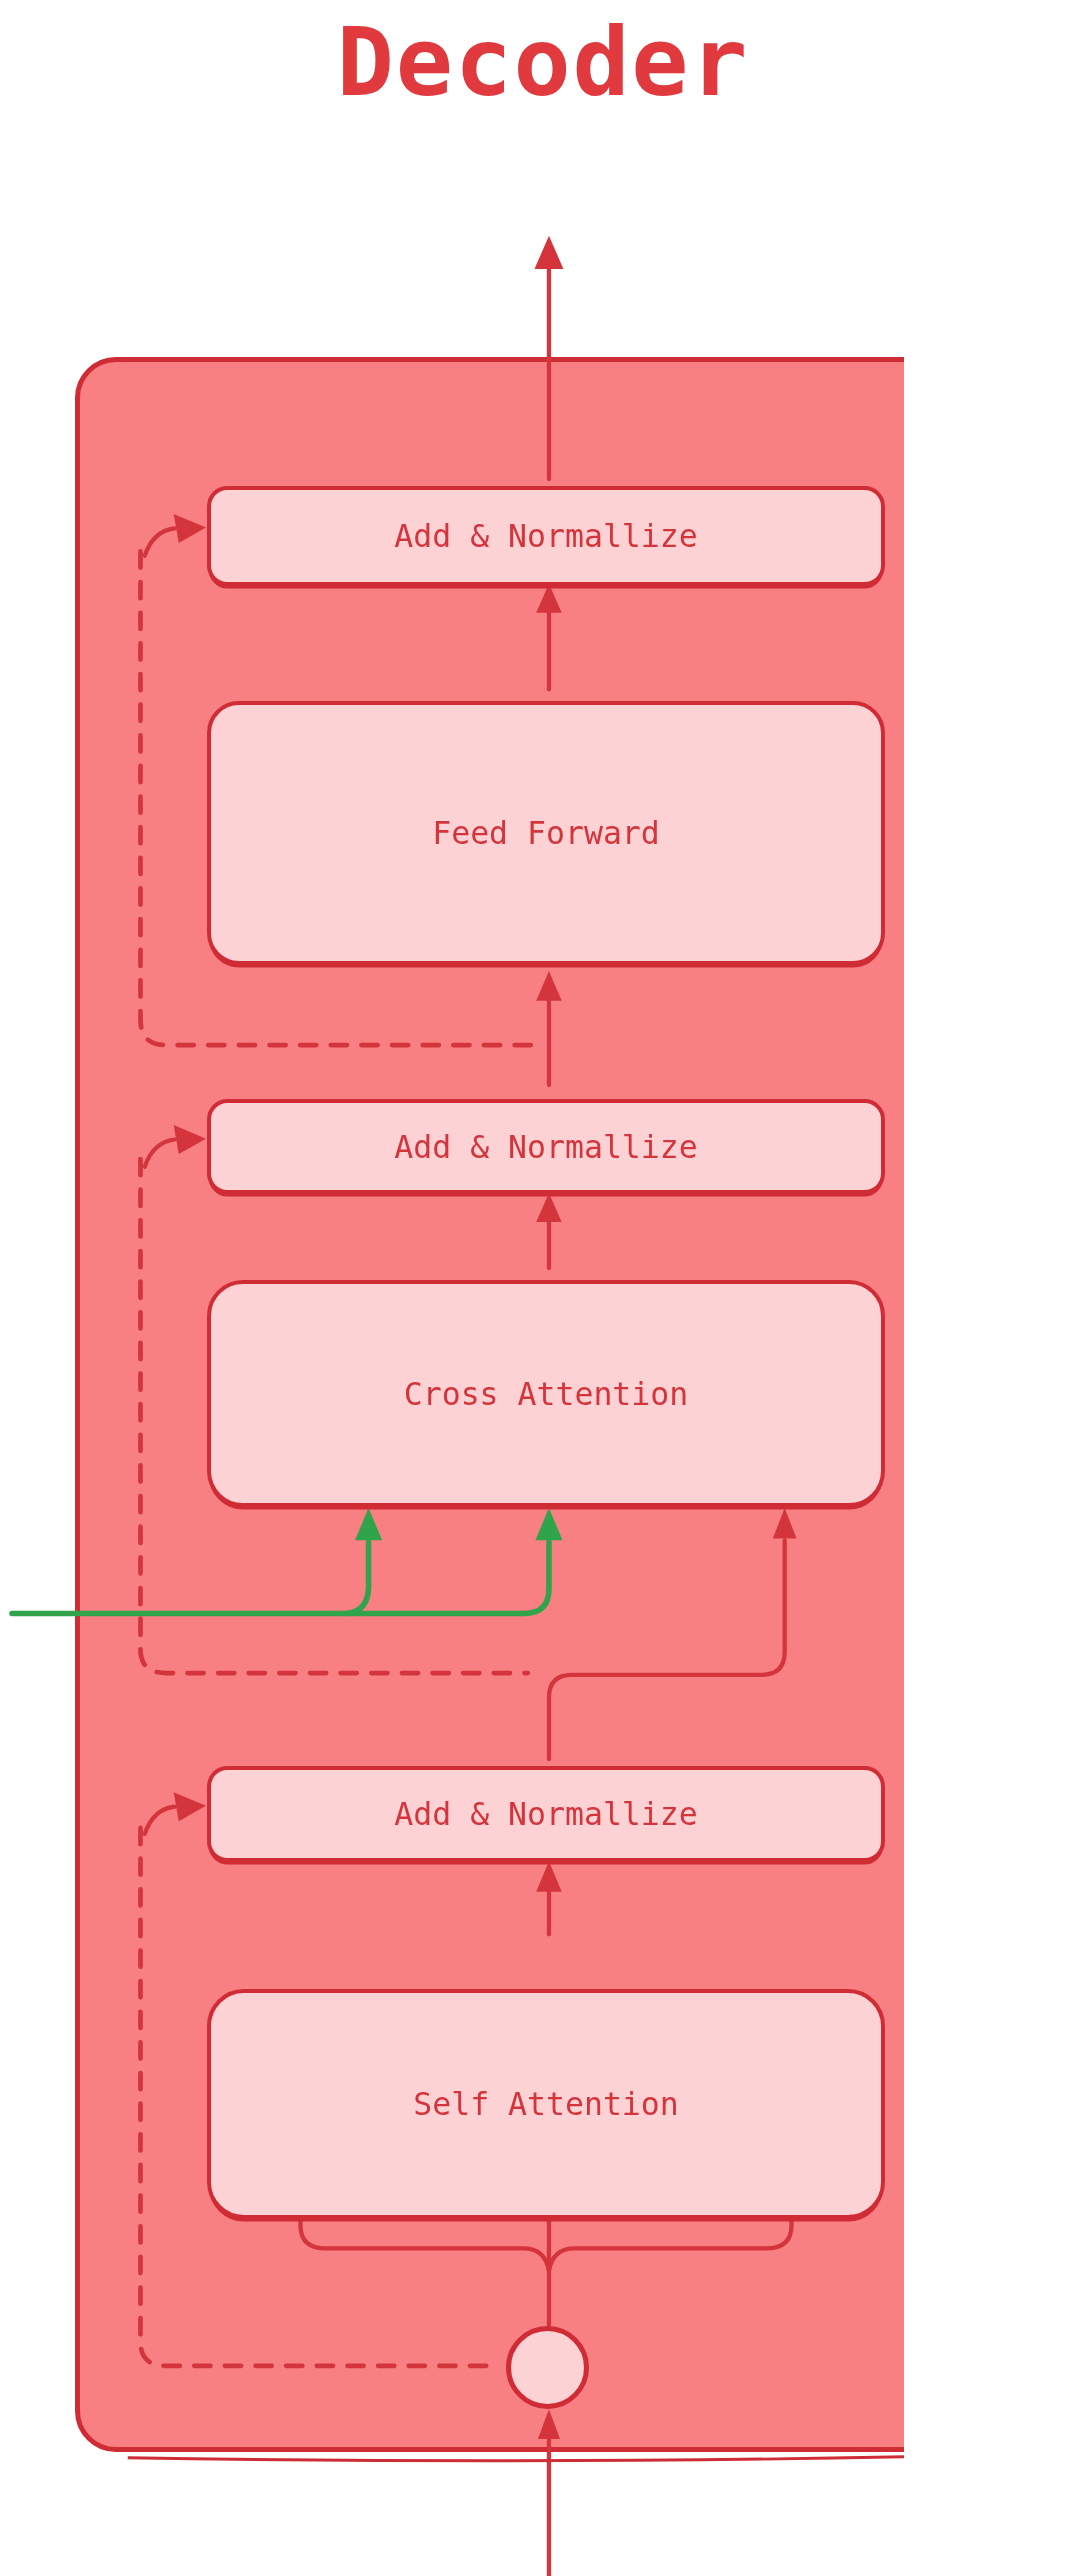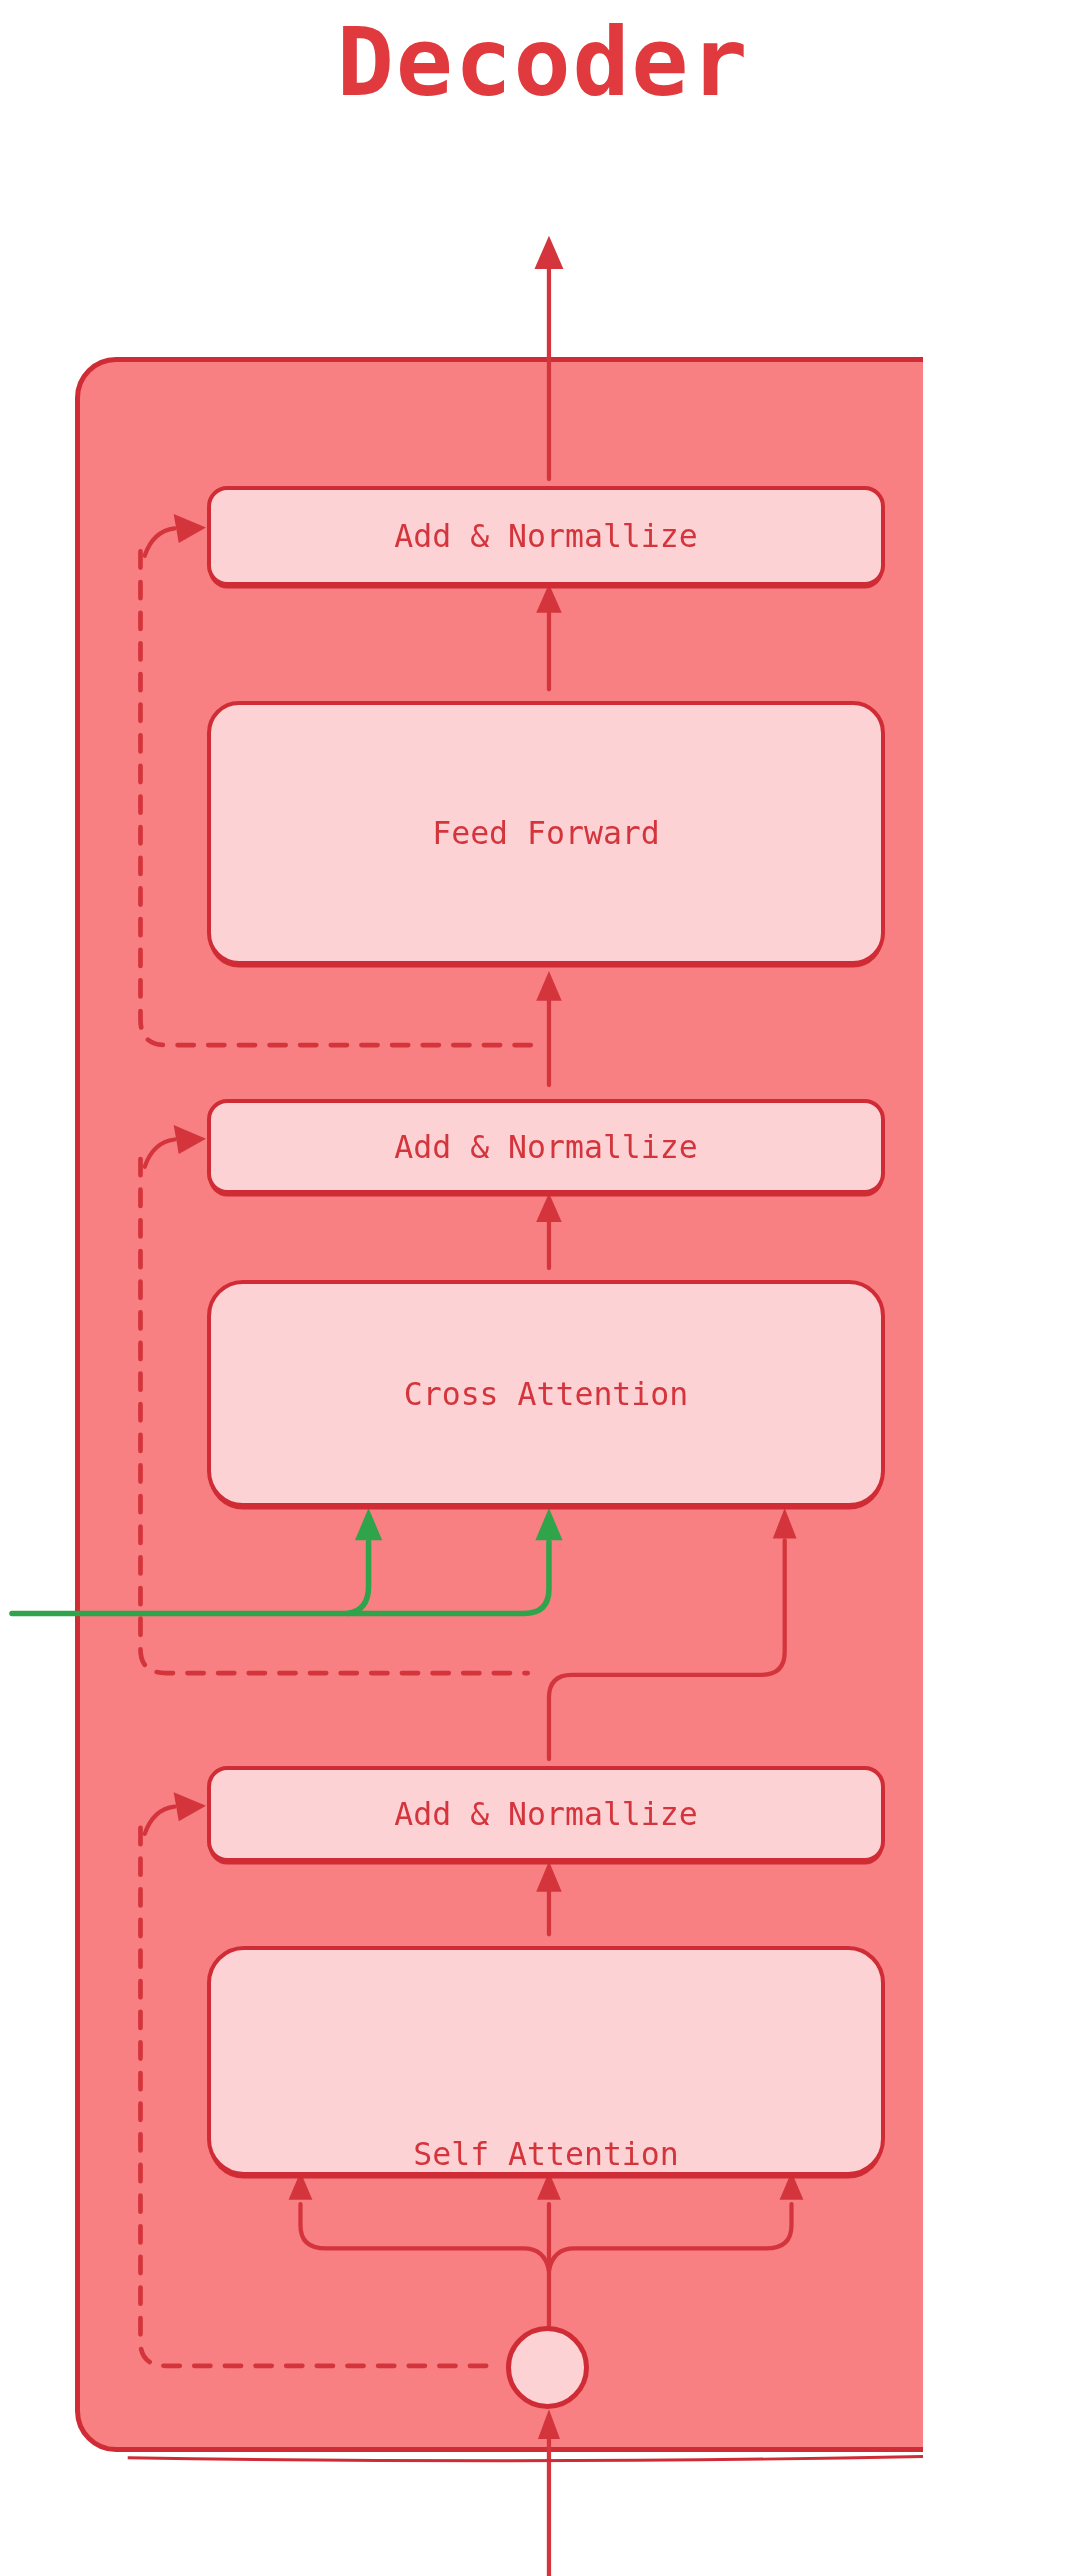--- a/index.html
+++ b/index.html
@@ -6,21 +6,21 @@
     --title-red:#e03a3e;
     --red-border:#d02c35;
     --red-line:#d4353c;
     --green-line:#2fa44b;
     --salmon-fill:#f87f82;
     --pink-fill:#fdd2d5;
   }
   html,body{margin:0;padding:0;background:#ffffff;}
   #canvas{
     position:relative;width:904px;height:2576px;background:#ffffff;
-    overflow:hidden;font-family:"DejaVu Sans Mono","Liberation Mono",monospace;padding-left:19px;
+    overflow:hidden;font-family:"DejaVu Sans Mono","Liberation Mono",monospace;
   }
   #page-title{
     position:absolute;left:0;top:15.3px;width:1086px;text-align:center;
     font-size:95px;font-weight:bold;color:var(--title-red);
     letter-spacing:1.7px;line-height:1.0;
   }
   #container{
     position:absolute;left:75px;top:357px;width:929px;height:2095px;
     box-sizing:border-box;background:var(--salmon-fill);
     border:5.1px solid var(--red-border);border-radius:41px;
@@ -34,21 +34,21 @@
     box-shadow:0 4.3px 0 -1.7px var(--red-border);
     margin-top:7px;
   }
   .node.small{border-radius:20.4px;}
   .node.big{border-radius:36px;}
   #node-addnorm-top{top:479px;height:100px;}
   #node-feed-forward{top:694px;height:264px;border-radius:32px;}
   #node-addnorm-middle{top:1092px;height:95px;}
   #node-cross-attention{top:1273px;height:227px;}
   #node-addnorm-bottom{top:1759px;height:96px;}
-  #node-self-attention{top:1939px;height:230px;border-radius:37px;align-items:flex-end;}
+  #node-self-attention{top:1982px;height:230px;border-radius:37px;}
   #input-junction-node{
     position:absolute;left:506px;top:2326px;width:83px;height:83px;
     box-sizing:border-box;background:var(--pink-fill);
     border:5.1px solid var(--red-border);border-radius:50%;z-index:3;
   }
   .rl{stroke:var(--red-line);stroke-width:5;fill:none;stroke-linecap:round;}
   .rd{stroke:var(--red-line);stroke-width:5.5;fill:none;stroke-linecap:round;stroke-dasharray:19 17;}
   .gl{stroke:var(--green-line);stroke-width:6.5;fill:none;stroke-linecap:round;}
   .rf{fill:var(--red-line);stroke:none;}
   .gf{fill:var(--green-line);stroke:none;}

